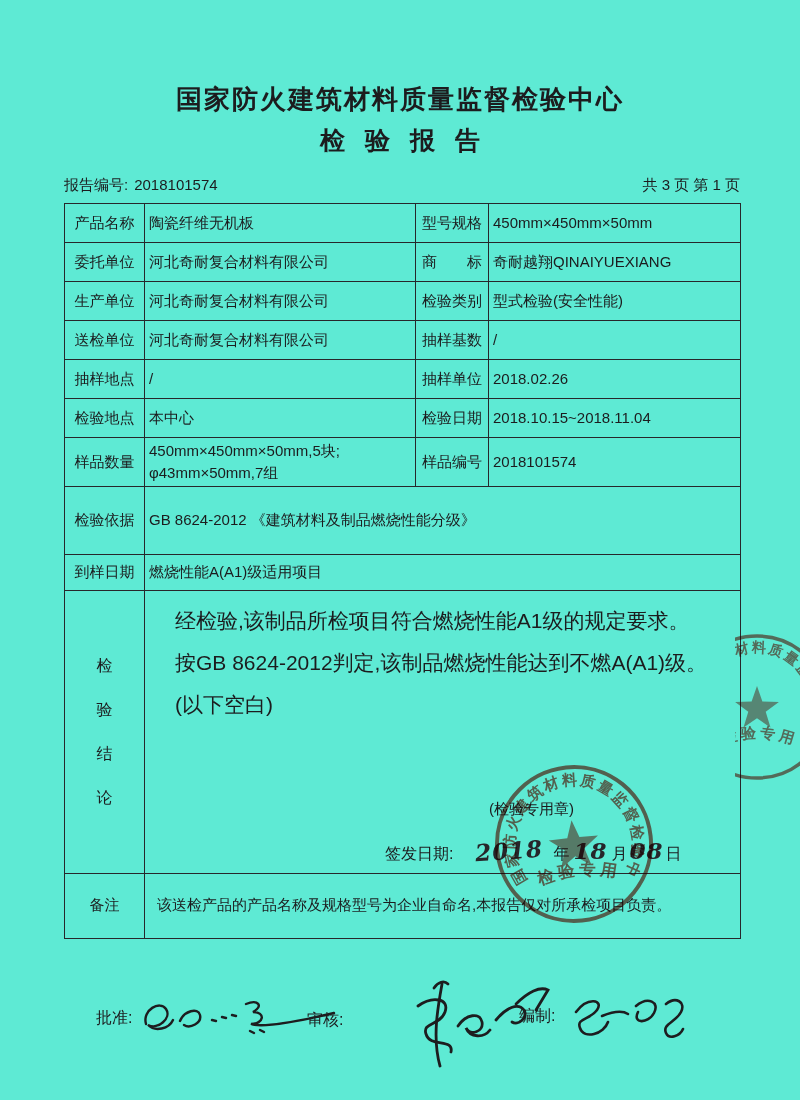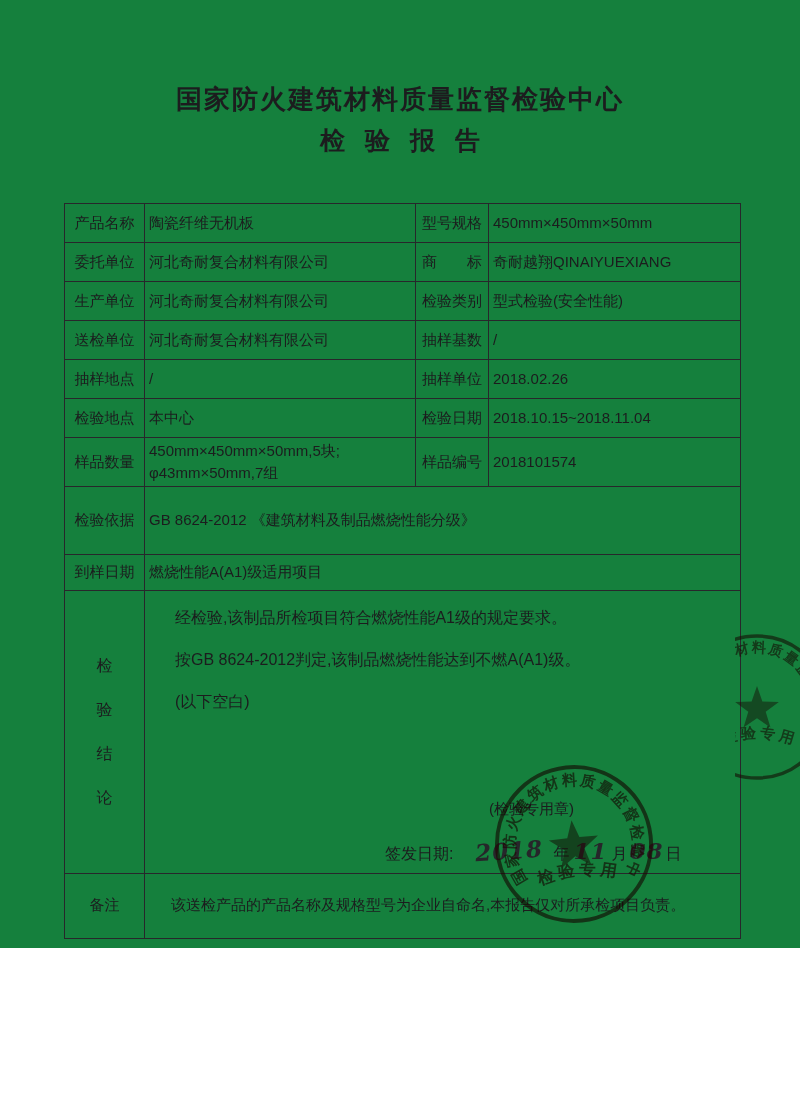--- a/index.html
+++ b/index.html
@@ -2,22 +2,22 @@
 <html><head>
 <meta charset="utf-8">
 <style>
   * { box-sizing: border-box; margin: 0; padding: 0; }
   html,body { width:800px; }
   body {
     font-family: "Liberation Sans","DejaVu Sans",sans-serif;
     background:#ffffff;
   }
   .page {
-    position:relative; width:800px; height:948px;
-    background:#15803d; color:#1c1c1e; overflow:hidden;
+    position:relative; width:800px; height:1100px;
+    background:#5eead4; color:#1c1c1e; overflow:hidden;
   }
   .org-title{
     position:absolute; top:82px; left:0; width:100%;
     text-align:center; font-size:26px; font-weight:bold; letter-spacing:2px;
   }
   .doc-title{
     position:absolute; top:124px; left:0; width:100%;
     text-align:center; font-size:25px; font-weight:bold;
     letter-spacing:20px; text-indent:20px;
   }
@@ -35,21 +35,21 @@
     border:1.6px solid #27272b; font-size:15px;
     padding:2px 4px; vertical-align:middle; line-height:1.35;margin-left:46px;
   }
   td.lbl{ text-align:center; padding:2px 1px; }
   td.val{ text-align:left; padding-left:9px; }
   td.conclusion-cell{ position:relative; padding:0; }
   .v-label{
     width:18px; margin:0 auto; word-break:break-all;
     line-height:44px; font-size:16px; text-align:center;
   }
-  .c-line{ position:absolute; left:30px; font-size:16px; white-space:nowrap; }
+  .c-line{ position:absolute; left:30px; font-size:21px; white-space:nowrap; }
   .c-line1{ top:16px; } .c-line2{ top:58px; } .c-line3{ top:100px; }
   .seal-note{ position:absolute; left:344px; top:208px; font-size:15px; }
   .sign-line{
     position:absolute; left:240px; top:244px; font-size:16px;
     display:flex; align-items:baseline; white-space:nowrap;
   }
   .hand{
     font-family:"DejaVu Serif",serif; font-style:italic; font-weight:bold;
     font-size:23px; color:#26262a; letter-spacing:1px;
   }
@@ -69,20 +69,27 @@
   .stamp text{ font-weight:bold; }
 </style>
 </head>
 <body>
 
 <div class="page">
 
   <div class="org-title">国家防火建筑材料质量监督检验中心</div>
   <div class="doc-title">检验报告</div>
 
+  <div class="report-line">
+    <span class="left">
+      <span>报告编号:</span>
+      <span class="no">2018101574</span>
+    </span>
+    <span>共 3 页 第 1 页</span>
+  </div>
 
   <table class="report">
     <colgroup>
         <col style="width:80px">
         <col style="width:271px">
         <col style="width:73px">
         <col style="width:252px">
       </colgroup>
     <tbody>
         <tr style="height:39px">
@@ -141,30 +148,30 @@
       </td>
       <td class="conclusion-cell" colspan="3">
         <div class="c-line c-line1">经检验,该制品所检项目符合燃烧性能A1级的规定要求。</div>
         <div class="c-line c-line2">按GB 8624-2012判定,该制品燃烧性能达到不燃A(A1)级。</div>
         <div class="c-line c-line3">(以下空白)</div>
         <div class="seal-note">(检验专用章)</div>
         <div class="sign-line">
           <span>签发日期:</span>
           <span class="hand year">2018</span>
           <span>年</span>
-          <span class="hand month">11</span>
+          <span class="hand month">18</span>
           <span>月</span>
           <span class="hand day">08</span>
           <span>日</span>
         </div>
       </td>
     </tr>
     <tr style="height:65px">
       <td class="lbl">备注</td>
-      <td class="val" colspan="3" style="padding-left:26px">该送检产品的产品名称及规格型号为企业自命名,本报告仅对所承检项目负责。</td>
+      <td class="val" colspan="3" style="padding-left:12px">该送检产品的产品名称及规格型号为企业自命名,本报告仅对所承检项目负责。</td>
     </tr>
   </tbody>
     </table>
 
   <svg id="main-stamp" class="stamp" width="168" height="168" viewBox="0 0 168 168">
     <g transform="rotate(-6 84 84)" fill="none">
       <circle cx="84" cy="84" r="77" stroke="#d6473a" stroke-width="4"></circle>
       <polygon points="84,60 90.1,77.6 108.7,78.0 93.9,89.2 99.3,107.0 84,96.4 68.7,107.0 74.1,89.2 59.3,78.0 77.9,77.6" fill="#dc5448" opacity="0.88" stroke="none"></polygon>
       <defs>
         <path id="arcMain" d="M 35.7 117.8 A 59 59 0 1 1 132.3 117.8"></path>

